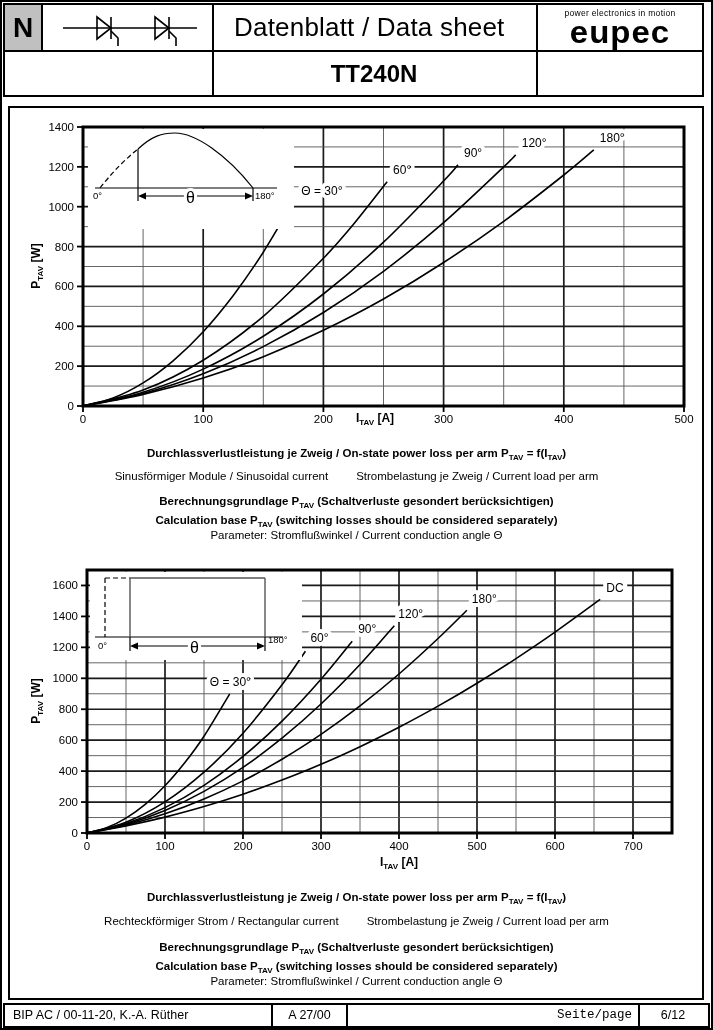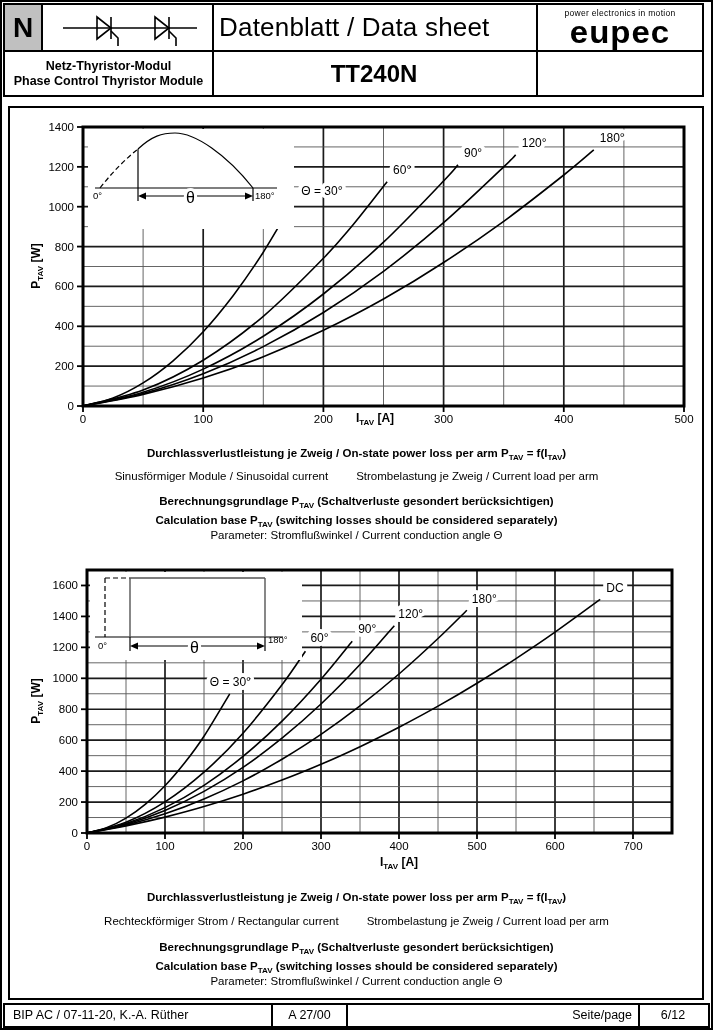--- a/index.html
+++ b/index.html
@@ -6,21 +6,21 @@
   .page{position:relative;width:713px;height:1030px;background:#fff;overflow:hidden;
         font-family:"Liberation Sans","DejaVu Sans",sans-serif;color:#000;}
   .abs{position:absolute;}
   .page-border{position:absolute;left:0;top:0;right:0;bottom:0;border:2px solid #000;pointer-events:none;}
   
   .hdr{position:absolute;left:3px;top:3px;width:701px;height:94px;border:2px solid #000;box-sizing:border-box;}
   .hdr .vline,.hdr .hline{position:absolute;background:#000;}
   .ncell{position:absolute;left:0;top:0;width:36px;height:45px;background:#c0c0c0;
          display:flex;align-items:center;justify-content:center;font-size:28px;font-weight:bold;}
   .title-cell{position:absolute;left:209px;top:0;width:322px;height:45px;line-height:45px;
-              padding-left:5px;font-size:26px;letter-spacing:0.2px;white-space:nowrap;}
+              padding-left:20px;font-size:26px;letter-spacing:0.2px;white-space:nowrap;}
   .logo-cell{position:absolute;left:533px;top:0;width:164px;height:45px;display:flex;
              flex-direction:column;align-items:center;justify-content:center;}
   .logo-tag{font-size:8.5px;letter-spacing:0.3px;line-height:10px;}
   .logo-name{font-size:33px;font-weight:bold;line-height:30px;letter-spacing:1px;transform:scaleY(0.95);}
   .fam-cell{position:absolute;left:0;top:47px;width:207px;height:43px;display:flex;flex-direction:column;
             align-items:center;justify-content:center;font-weight:bold;font-size:12.5px;line-height:15px;text-align:center;}
   .part-cell{position:absolute;left:207px;top:47px;width:324px;height:43px;line-height:43px;
              text-align:center;font-weight:bold;font-size:24px;}
   
   .frame{position:absolute;left:8px;top:106px;width:692px;height:890px;border:2px solid #000;}
@@ -58,24 +58,20 @@
       </g>
     </svg>
     <div class="vline" style="left:207px;top:0;width:2px;height:90px;"></div>
     <div class="title-cell">Datenblatt / Data sheet</div>
     <div class="vline" style="left:531px;top:0;width:2px;height:90px;"></div>
     <div class="logo-cell">
       <div class="logo-tag">power electronics in motion</div>
       <div class="logo-name">eupec</div>
     </div>
     <div class="hline" style="left:0;top:45px;width:697px;height:2px;"></div>
-    <div class="fam-cell">
-      <div>Netz-Thyristor-Modul</div>
-      <div>Phase Control Thyristor Module</div>
-    </div>
     <div class="part-cell">TT240N</div>
   </div>
 
   <div class="frame"></div>
 
   <svg id="chart1-svg" class="abs" style="left:0;top:108px;" width="713" height="335">
       <g>
         <line x1="143.1" y1="19" x2="143.1" y2="298" stroke="#555555" stroke-width="0.9"></line>
         <line x1="203.2" y1="19" x2="203.2" y2="298" stroke="#1a1a1a" stroke-width="1.7"></line>
         <line x1="263.29999999999995" y1="19" x2="263.29999999999995" y2="298" stroke="#555555" stroke-width="0.9"></line>
@@ -271,23 +267,23 @@
   <div class="cap" style="top:915px;">
     <span>Rechteckförmiger Strom / Rectangular current</span><span class="gap"></span><span>Strombelastung je Zweig / Current load per arm</span>
   </div>
   <div class="cap b" style="top:940px;line-height:15px;">
     <div>Berechnungsgrundlage P<sub>TAV</sub> (Schaltverluste gesondert berücksichtigen)</div>
     <div>Calculation base P<sub>TAV</sub> (switching losses should be considered separately)</div>
   </div>
   <div class="cap" style="top:975px;">Parameter: Stromflußwinkel / Current conduction angle Θ</div>
 
   <div class="ftr">
-    <div class="abs" style="left:8px;top:0;">BIP AC / 07-11-20, K.-A. Rüther</div>
+    <div class="abs" style="left:8px;top:0;">BIP AC / 00-11-20, K.-A. Rüther</div>
     <div class="vline" style="left:266px;"></div>
     <div class="abs" style="left:268px;top:0;width:73px;text-align:center;">A 27/00</div>
     <div class="vline" style="left:341px;"></div>
-    <div class="abs" style="left:345px;top:0;width:282px;text-align:right;">Seite/page</div>
+    <div class="abs" style="left:345px;top:0;width:282px;text-align:right;font-family:Liberation Mono, monospace;">Seite/page</div>
     <div class="vline" style="left:633px;"></div>
     <div class="abs" style="left:635px;top:0;width:66px;text-align:center;">6/12</div>
   </div>
 
   <div class="page-border"></div>
 </div>
 
 </body></html>

